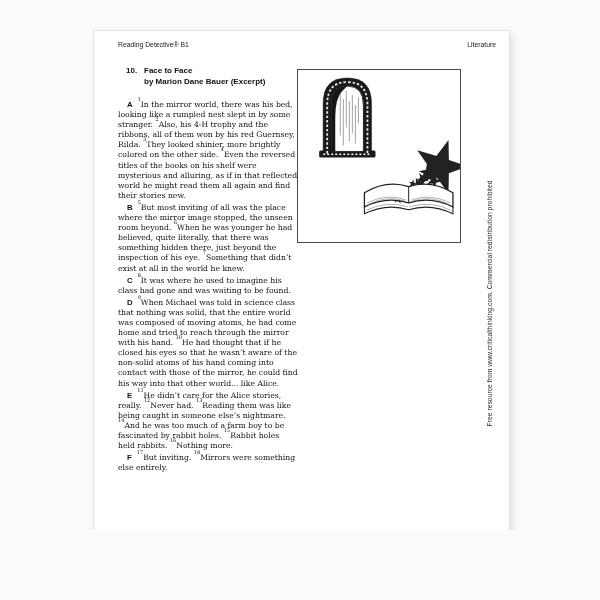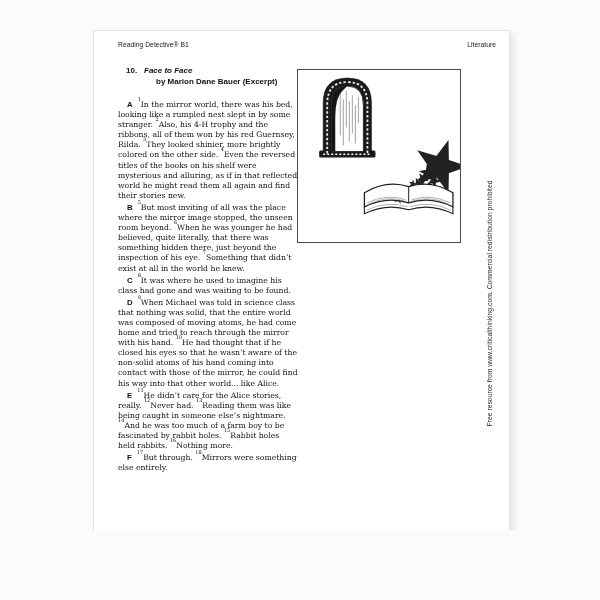--- a/index.html
+++ b/index.html
@@ -5,22 +5,22 @@
   html,body{margin:0;padding:0;width:600px;height:600px;background:#fbfbfb;
     font-family:"Liberation Sans",sans-serif;}
   #stage{position:relative;width:600px;height:530px;overflow:hidden;}
   .page{position:absolute;left:93px;top:30px;width:415px;height:537px;background:#fff;
     border:1px solid #e2e2e2;box-shadow:3px 4px 7px rgba(0,0,0,0.10);}
   .hdr{position:absolute;top:10px;left:24px;right:13px;display:flex;
     justify-content:space-between;font-size:6.8px;color:#222;}
   .title-block{position:absolute;top:34px;left:32px;width:190px;color:#111;}
   .title-row{display:flex;font-size:8px;font-weight:bold;line-height:11px;}
   .title-num{width:18px;flex:0 0 18px;}
-  .title-name{font-style:italic;}
-  .byline{margin-left:30px;font-size:8px;font-weight:bold;line-height:11px;}
+  .title-name{}
+  .byline{margin-left:18px;font-size:8px;font-weight:bold;line-height:11px;}
   .passage{position:absolute;top:69px;left:24px;width:180px;color:#111;}
   .para{font-family:"DejaVu Serif",serif;font-size:7.7px;line-height:10.1px;
     margin:0 0 2px 0;text-indent:9px;text-align:left;}
   .plabel{font-family:"Liberation Sans",sans-serif;font-weight:bold;font-size:7.8px;
     margin-right:5px;}
   .para sup{font-size:5px;line-height:0;position:relative;top:-2.5px;}
   .illus-box{position:absolute;left:203px;top:38px;width:164px;height:174px;
     border:1.5px solid #4a4a4a;background:#fff;box-sizing:border-box;}
   .illus-box svg{position:absolute;left:0;top:0;width:100%;height:100%;}
   .sidebar-text{position:absolute;left:247px;top:267px;width:300px;height:11px;
@@ -48,21 +48,21 @@
       </div>
       <div class="byline">by Marion Dane Bauer (Excerpt)</div>
     </div>
 
     <div class="passage" id="passage">
         <p class="para"><span class="plabel">A</span><sup>1</sup><span>In the mirror world, there was his bed, looking like a rumpled nest slept in by some stranger. </span><sup>2</sup><span>Also, his 4-H trophy and the ribbons, all of them won by his red Guernsey, Rilda. </span><sup>3</sup><span>They looked shinier, more brightly colored on the other side. </span><sup>4</sup><span>Even the reversed titles of the books on his shelf were mysterious and alluring, as if in that reflected world he might read them all again and find their stories new.</span></p>
         <p class="para"><span class="plabel">B</span><sup>5</sup><span>But most inviting of all was the place where the mirror image stopped, the unseen room beyond. </span><sup>6</sup><span>When he was younger he had believed, quite literally, that there was something hidden there, just beyond the inspection of his eye. </span><sup>7</sup><span>Something that didn’t exist at all in the world he knew.</span></p>
         <p class="para"><span class="plabel">C</span><sup>8</sup><span>It was where he used to imagine his class had gone and was waiting to be found.</span></p>
         <p class="para"><span class="plabel">D</span><sup>9</sup><span>When Michael was told in science class that nothing was solid, that the entire world was composed of moving atoms, he had come home and tried to reach through the mirror with his hand. </span><sup>10</sup><span>He had thought that if he closed his eyes so that he wasn’t aware of the non-solid atoms of his hand coming into contact with those of the mirror, he could find his way into that other world... like Alice.</span></p>
         <p class="para"><span class="plabel">E</span><sup>11</sup><span>He didn’t care for the Alice stories, really. </span><sup>12</sup><span>Never had. </span><sup>13</sup><span>Reading them was like being caught in someone else’s nightmare. </span><sup>14</sup><span>And he was too much of a farm boy to be fascinated by rabbit holes. </span><sup>15</sup><span>Rabbit holes held rabbits. </span><sup>16</sup><span>Nothing more.</span></p>
-        <p class="para"><span class="plabel">F</span><sup>17</sup><span>But through. </span><sup>18</sup><span>Mirrors were something else entirely.</span></p>
+        <p class="para"><span class="plabel">F</span><sup>17</sup><span>But inviting. </span><sup>18</sup><span>Mirrors were something else entirely.</span></p>
       </div>
 
     <div class="illus-box">
       <svg viewBox="0 0 161 171">
         <defs>
           <path id="star5" d="M0,-1 L0.235,-0.324 L0.951,-0.309 L0.380,0.124 L0.588,0.809 L0,0.4 L-0.588,0.809 L-0.380,0.124 L-0.951,-0.309 L-0.235,-0.324 Z"></path>
         </defs>
 
         <g transform="translate(22,5)">
           <rect x="-1" y="75" width="56" height="7" rx="1.5" fill="#1b1b1b"></rect>

